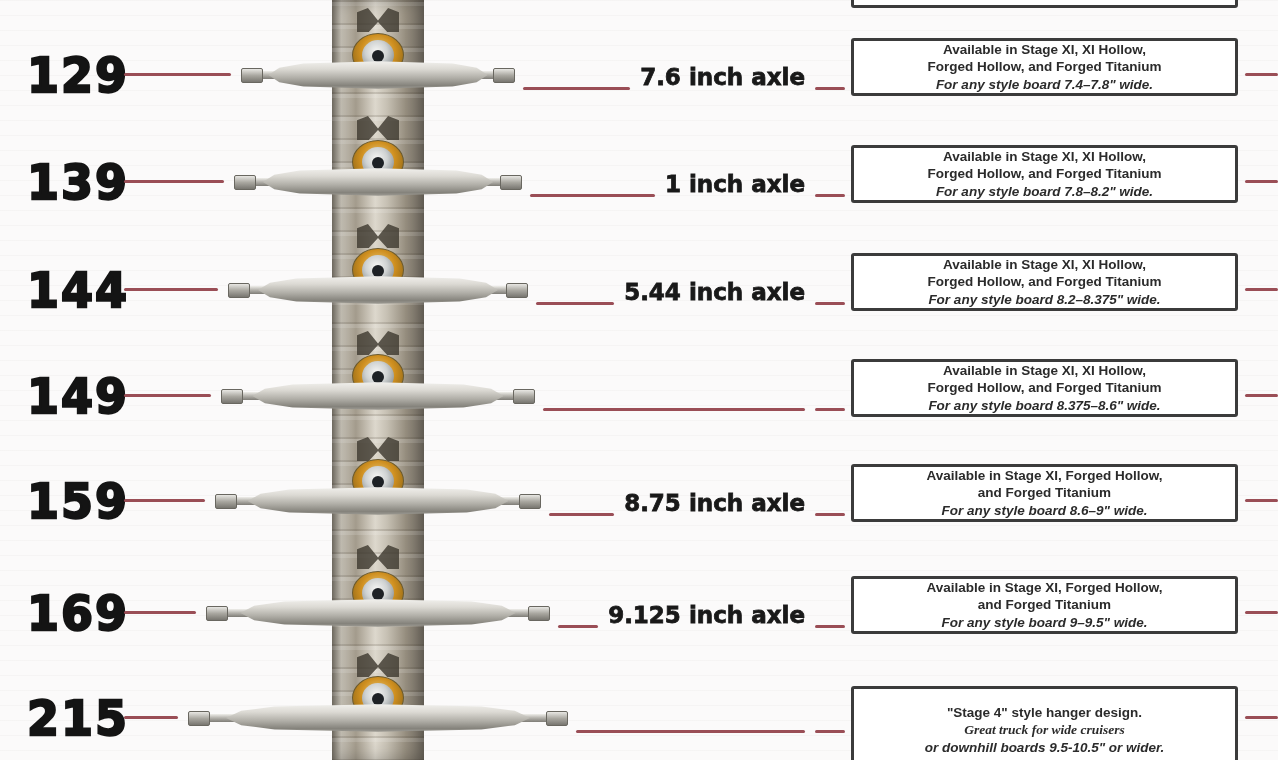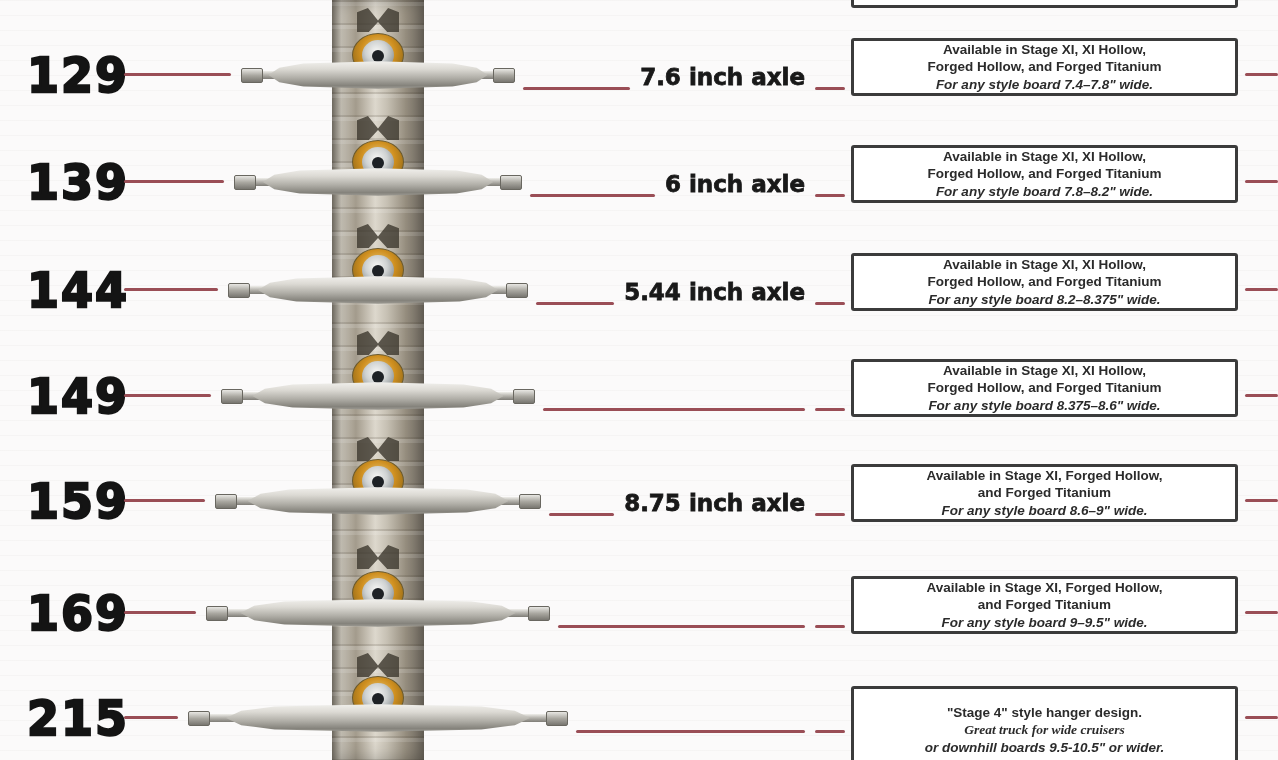--- a/index.html
+++ b/index.html
@@ -132,21 +132,21 @@
   <div class="row r2">
     <div class="model">139</div>
     <div class="rline line-left"></div>
     <div class="truck">
       <div class="kingpin"></div>
       <div class="axle-rod"></div>
       <div class="hanger"></div>
     </div>
     <div class="mid">
       <div class="rline line-mid"></div>
-      <div class="axle-label">6 inch axle</div>
+      <div class="axle-label">1 inch axle</div>
       <div class="rline line-tobox"></div>
     </div>
     <div class="box">
       <p class="b1">Available in Stage XI, XI Hollow,</p>
       <p class="b2">Forged Hollow, and Forged Titanium</p>
       <p class="b3">For any style board 7.8–8.2" wide.</p>
     </div>
     <div class="rline line-right"></div>
   </div>
 
@@ -215,20 +215,21 @@
   <div class="row r6">
     <div class="model">169</div>
     <div class="rline line-left"></div>
     <div class="truck">
       <div class="kingpin"></div>
       <div class="axle-rod"></div>
       <div class="hanger"></div>
     </div>
     <div class="mid">
       <div class="rline line-mid"></div>
+      <div class="axle-label">9.125 inch axle</div>
       <div class="rline line-tobox"></div>
     </div>
     <div class="box">
       <p class="b1">Available in Stage XI, Forged Hollow,</p>
       <p class="b2">and Forged Titanium</p>
       <p class="b3">For any style board 9–9.5" wide.</p>
     </div>
     <div class="rline line-right"></div>
   </div>
 

